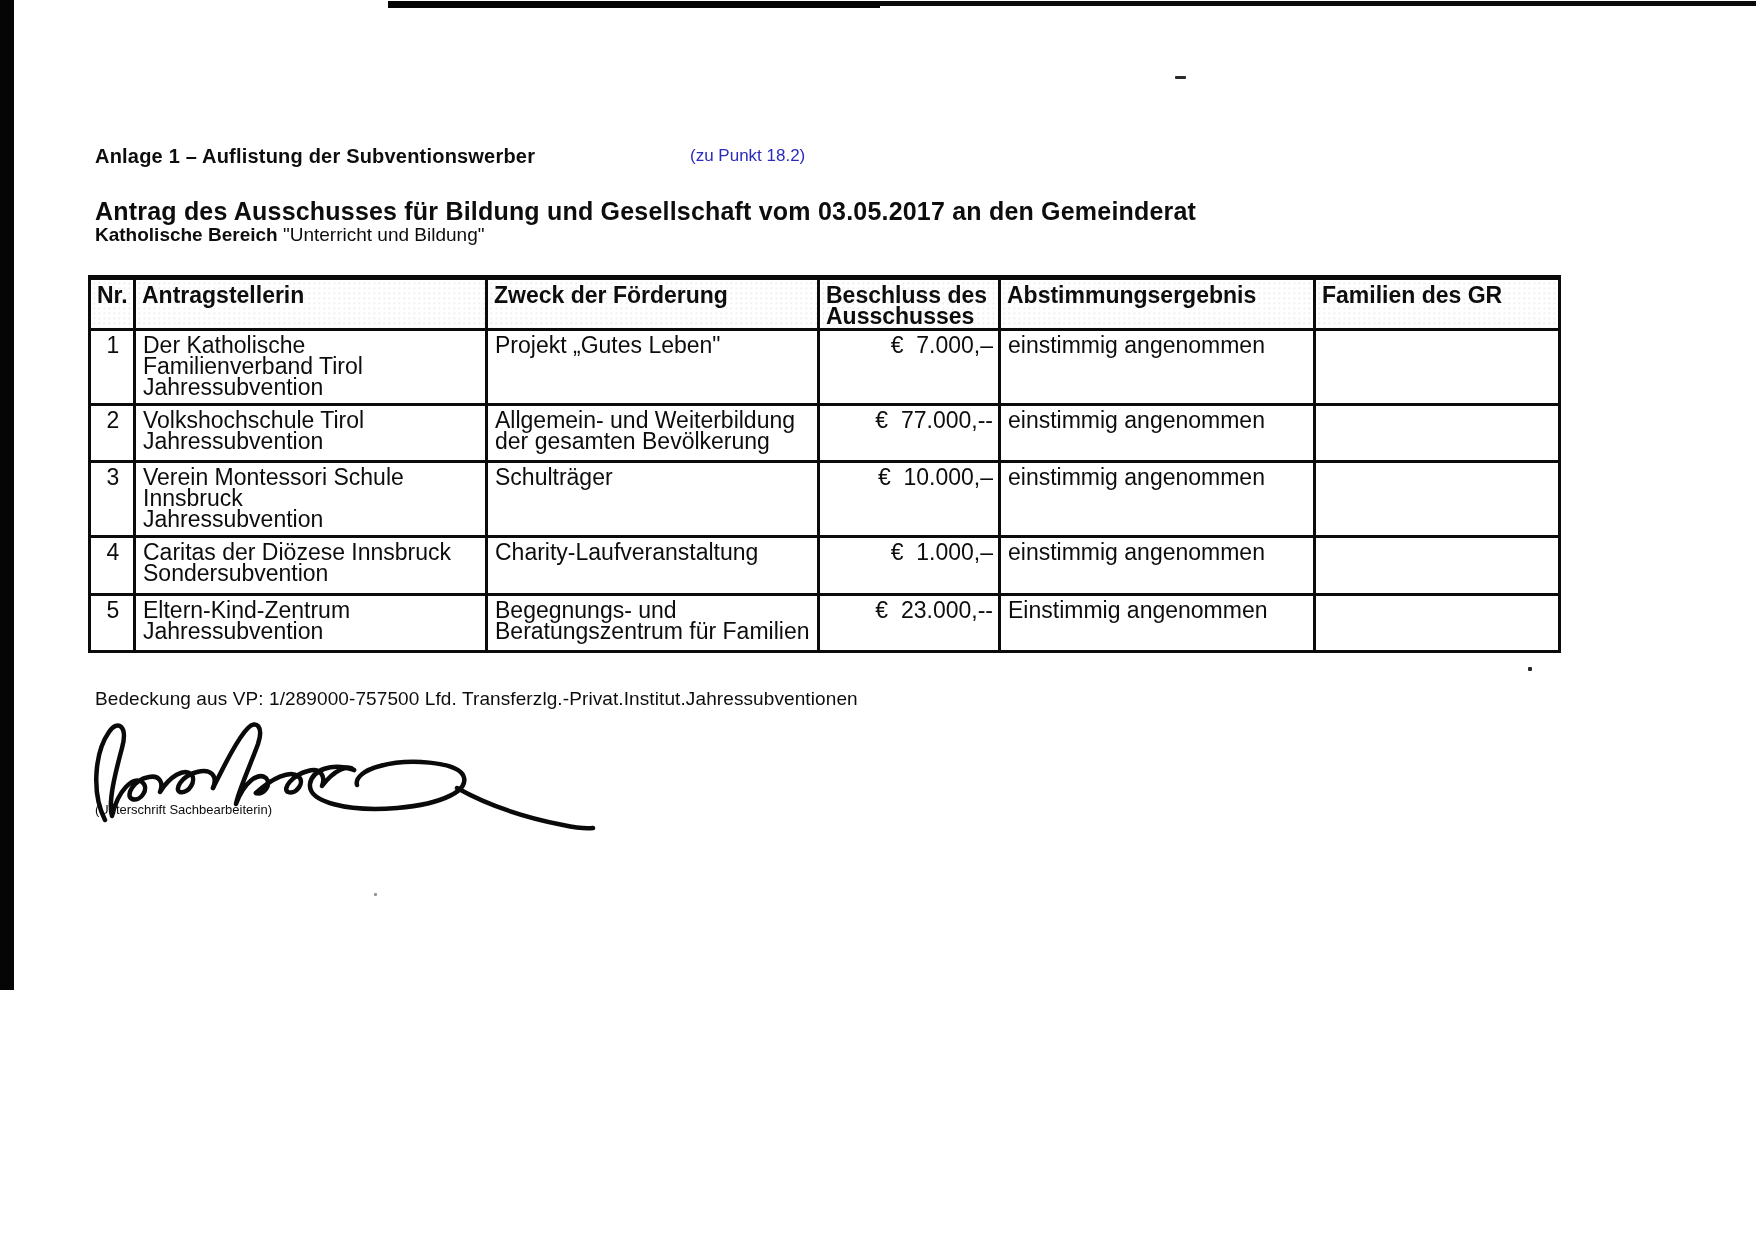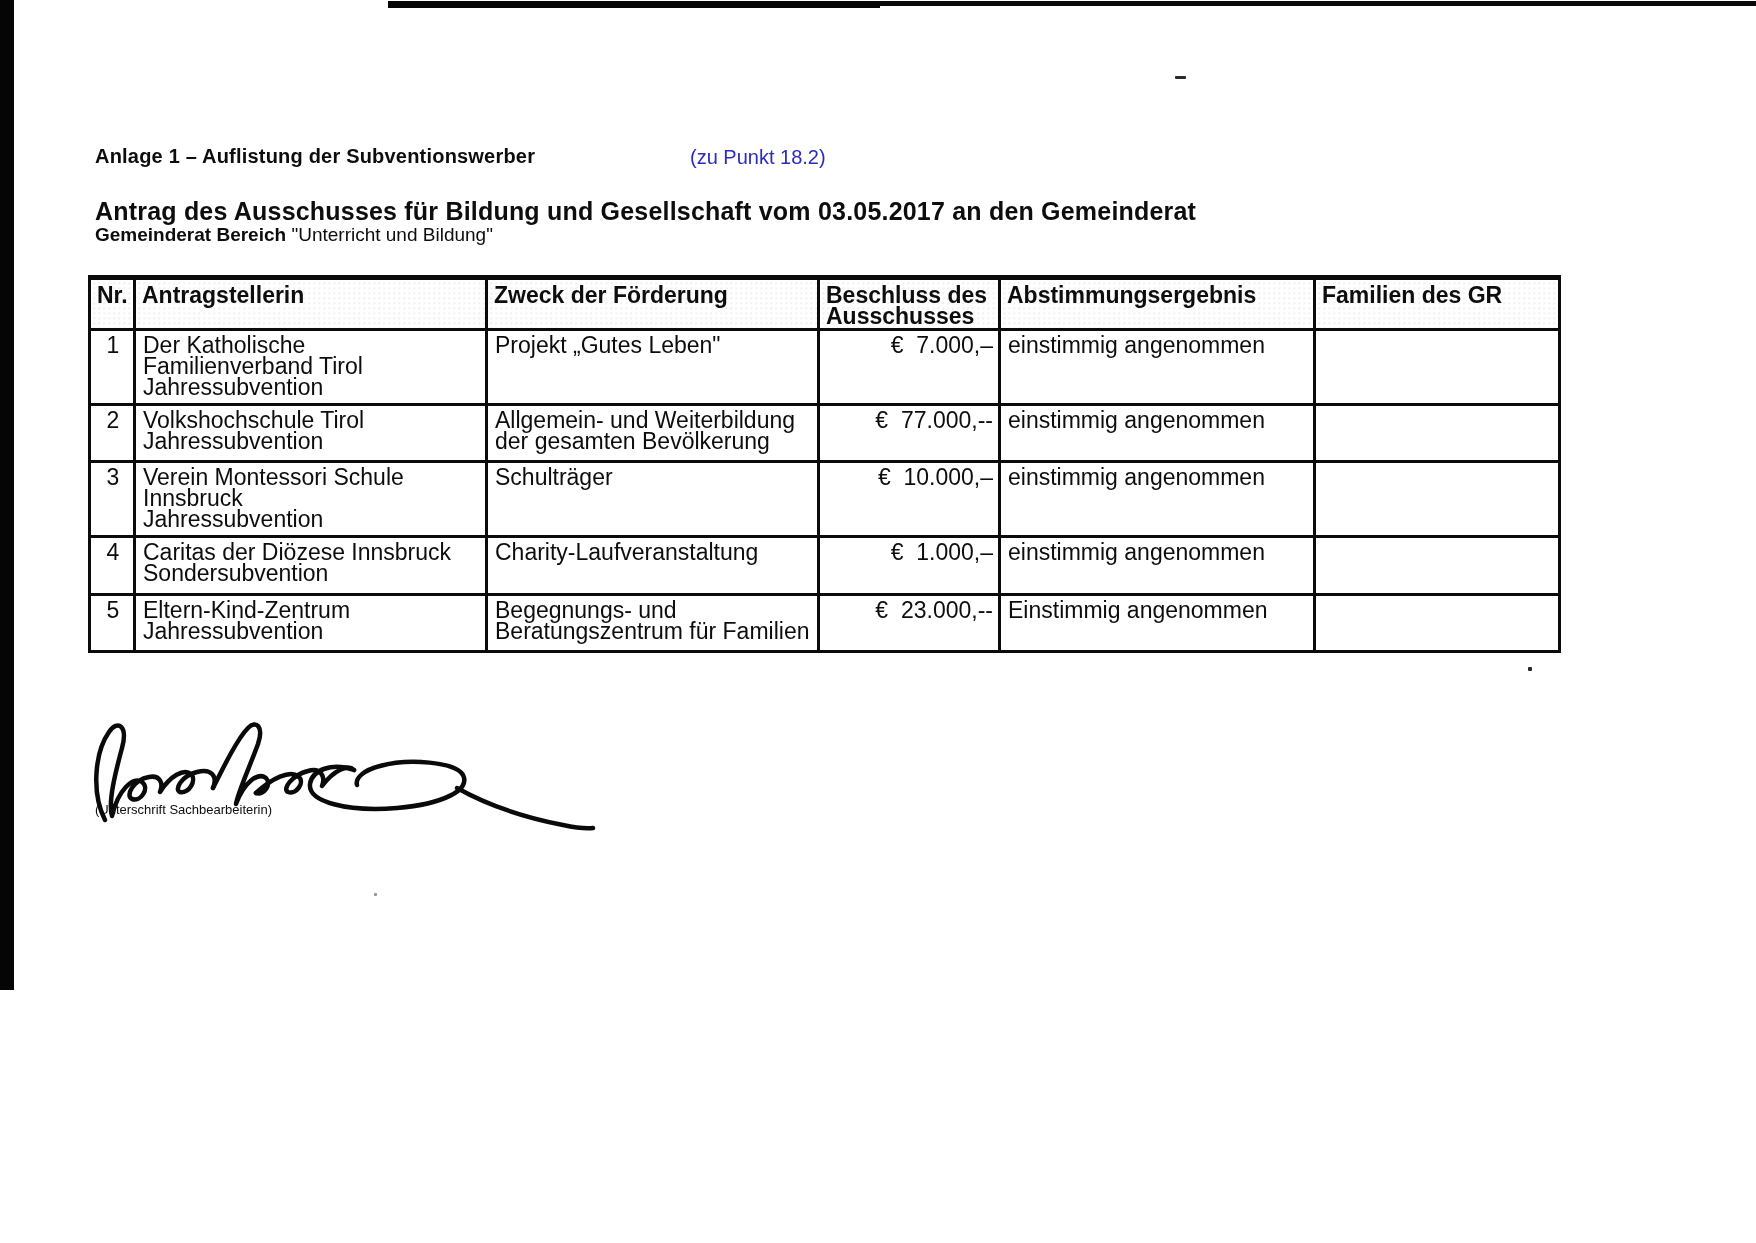--- a/index.html
+++ b/index.html
@@ -9,21 +9,21 @@
   }
   
   .edge-left  { position:absolute; left:0; top:0; width:14px; height:990px; background:#050505; }
   .edge-top-a { position:absolute; left:388px; top:1px; width:492px; height:7px; background:#050505; }
   .edge-top-b { position:absolute; left:880px; top:1px; width:876px; height:5px; background:#0a0a0a; }
   .artifact   { position:absolute; background:#2a2a2a; border-radius:1px; }
 
   
   .title-row  { position:absolute; left:95px; top:145px; width:1500px; }
   .doc-title  { font-size:20px; font-weight:bold; letter-spacing:0.2px; }
-  .doc-ref    { position:absolute; left:595px; top:1px; font-size:20px; color:var(--ref-blue,#2b2bbe); }
+  .doc-ref    { position:absolute; left:595px; top:1px; font-size:17px; color:var(--ref-blue,#2b2bbe); }
   .subtitle   { position:absolute; left:95px; top:197px; font-size:25px; font-weight:bold; letter-spacing:0.2px; }
   .section-line { position:absolute; left:95px; top:224px; font-size:19px; }
   .section-line .lbl { font-weight:bold; }
 
   
   table.subv {
     position:absolute; left:88px; top:275px; width:1470px;
     border-collapse:collapse; table-layout:fixed;
   }
   table.subv th, table.subv td {
@@ -64,21 +64,21 @@
   <div class="artifact" style="left:869px;  top:386px; width:4px;  height:4px;"></div>
   <div class="artifact" style="left:1528px; top:667px; width:4px;  height:4px;"></div>
   <div class="artifact" style="left:374px;  top:893px; width:3px;  height:3px; opacity:.5;"></div>
 
   <div class="title-row">
     <span class="doc-title">Anlage 1 – Auflistung der Subventionswerber</span>
     <span class="doc-ref">(zu Punkt 18.2)</span>
   </div>
   <div class="subtitle">Antrag des Ausschusses für Bildung und Gesellschaft vom 03.05.2017 an den Gemeinderat</div>
   <div class="section-line">
-    <span class="lbl">Gemeinderat Bereich</span>
+    <span class="lbl">Katholische Bereich</span>
     <span>"Unterricht und Bildung"</span>
   </div>
 
   <table class="subv">
     <colgroup>
       <col style="width:45px">
         <col style="width:352px">
         <col style="width:332px">
       <col style="width:181px">
         <col style="width:315px">
@@ -146,20 +146,21 @@
           <span>Jahressubvention</span>
         </td>
         <td class="c-zweck">Begegnungs- und Beratungszentrum für Familien</td>
         <td class="c-betrag">€  23.000,--</td>
         <td>Einstimmig angenommen</td>
         <td></td>
       </tr>
     </tbody>
   </table>
 
+  <div class="bedeckung">Bedeckung aus VP: 1/289000-757500 Lfd. Transferzlg.-Privat.Institut.Jahressubventionen</div>
 
   <svg class="signature" viewBox="0 0 520 125">
     <g fill="none" stroke="#0a0a0a" stroke-width="4.5" stroke-linecap="round" stroke-linejoin="round">
       <path d="M20,102 C6,74 10,34 24,14 C33,1 43,8 37,30 C30,56 23,84 27,98
                C33,72 48,58 57,64 C65,70 56,84 47,81 C40,78 48,62 64,59 C74,57 79,64 75,74
                C85,58 99,50 106,56 C112,62 104,76 95,74 C89,72 96,58 112,54 C126,50 133,58 128,70"></path>
       <path d="M128,70 C140,46 153,20 163,10 C171,2 179,8 173,26 C165,48 153,74 151,86
                C159,64 173,54 181,60 C187,66 179,78 171,75"></path>
       <path d="M171,75 C187,60 205,52 213,58 C221,64 211,77 203,74 C197,71 207,57 223,53 C235,49 241,58 237,68
                C249,52 263,46 269,52"></path>

